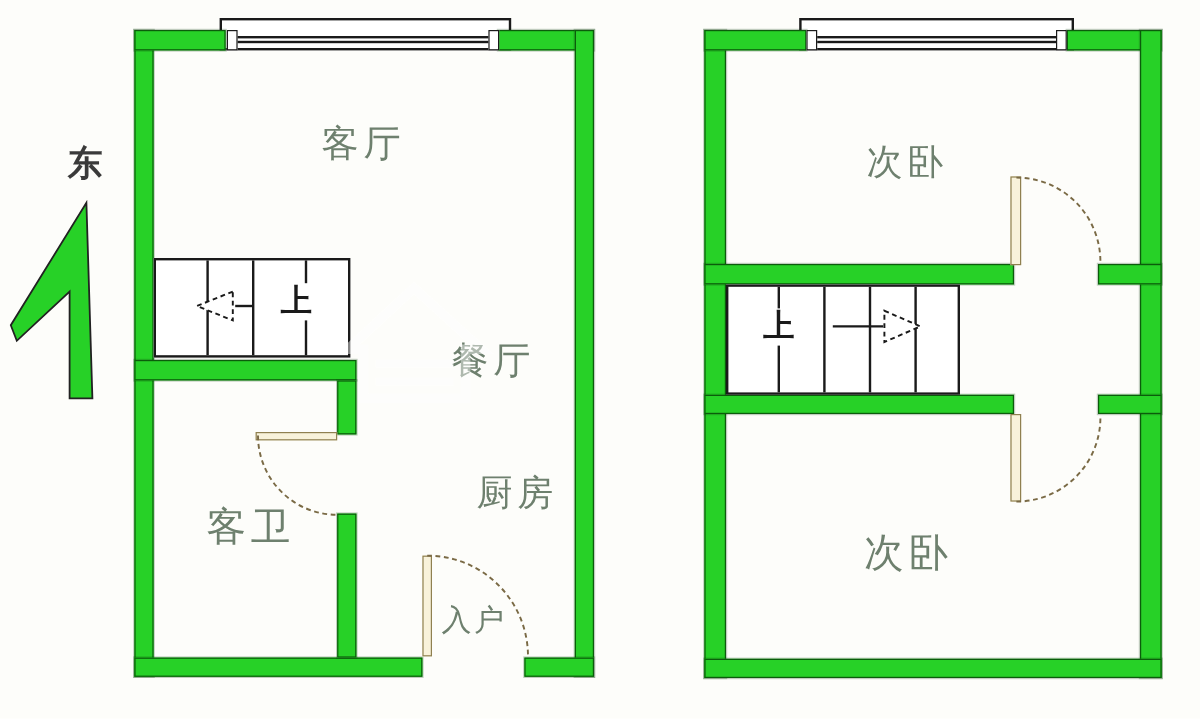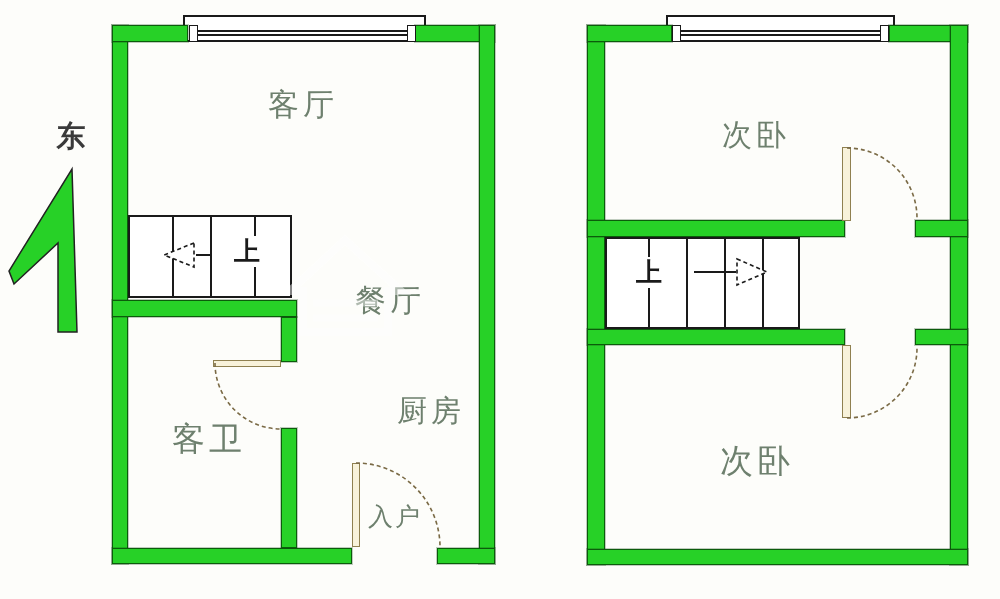--- a/index.html
+++ b/index.html
@@ -96,22 +96,22 @@
     <g>
       <path class="dash-tri" d="M194,243 L164,255 L194,267 Z"></path>
       <line class="solid" x1="196" y1="255" x2="210" y2="255"></line>
     </g>
     <g>
       <line class="solid" x1="694" y1="272" x2="736" y2="272"></line>
       <path class="dash-tri" d="M737,259 L767,272 L737,285 Z"></path>
     </g>
   </svg>
 
-  <div class="room-label" style="left:303px;top:84px;">客厅</div>
-  <div class="room-label" style="left:390px;top:280px;">餐厅</div>
+  <div class="room-label" style="left:303px;top:99px;">客厅</div>
+  <div class="room-label" style="left:411px;top:280px;">餐厅</div>
   <div class="room-label" style="left:209px;top:417px;font-size:33px;">客卫</div>
   <div class="room-label" style="left:431px;top:391px;font-size:30px;">厨房</div>
   <div class="room-label" style="left:395px;top:500px;font-size:25px;letter-spacing:2px;">入户</div>
   <div class="room-label" style="left:756px;top:115px;font-size:30px;">次卧</div>
   <div class="room-label" style="left:757px;top:439px;font-size:33px;">次卧</div>
 
   <div class="stair-up" style="left:247px;top:236px;">上</div>
   <div class="stair-up" style="left:649px;top:257px;">上</div>
 
   <div class="compass-label" style="left:71px;top:117px;">东</div>

